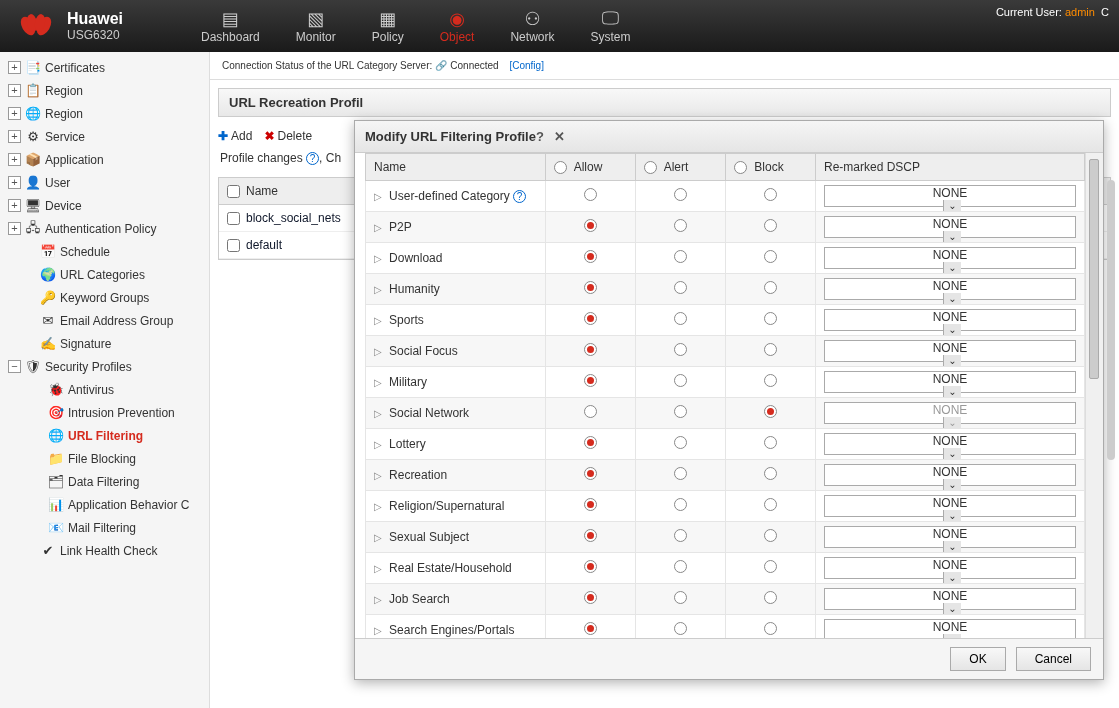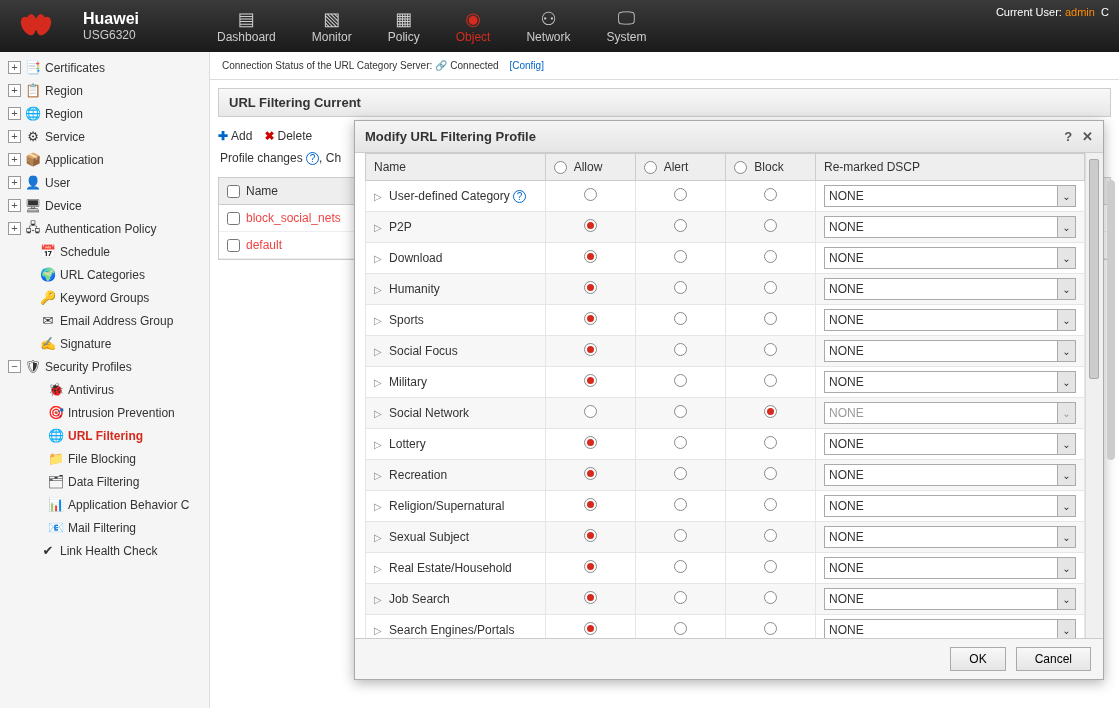--- a/index.html
+++ b/index.html
@@ -1,20 +1,20 @@
 <!DOCTYPE html>
 <html><head>
 <meta charset="utf-8">
 <style>
 * { box-sizing: border-box; margin: 0; padding: 0; }
 body { font-family: Arial, sans-serif; font-size: 12px; color: #333; background: #fff; width: 1119px; height: 708px; overflow: hidden; position: relative; }
 
 
 .header { background: linear-gradient(#3a3a3a, #1a1a1a); height: 52px; display: flex; align-items: center; padding: 0 15px; position: relative; }
-.logo-block { display: flex; align-items: center; gap: 26px; }
+.logo-block { display: flex; align-items: center; gap: 10px; }
 .huawei-logo { width: 42px; height: 32px; display: flex; align-items: center; justify-content: center; }
 .brand-text { color: #fff; }
 .brand-name { font-size: 16px; font-weight: bold; }
 .brand-model { font-size: 12px; color: #ccc; }
 .nav-tabs { display: flex; gap: 0; margin-left: 60px; }
 .nav-tab { color: #ccc; text-align: center; padding: 4px 18px; cursor: pointer; font-size: 12px; }
 .nav-tab.active { color: #d52b1e; }
 .nav-tab .nav-icon { display: block; font-size: 18px; margin-bottom: 2px; height: 20px; }
 .user-info { position: absolute; right: 10px; top: 6px; color: #fff; font-size: 11px; }
 .user-info .uname { color: #ff8c00; margin-top: 36px; }
@@ -39,38 +39,38 @@
 .toolbar { margin: 0 8px; padding: 4px 0; display: flex; gap: 12px; align-items: center; }
 .tb-btn { display: flex; align-items: center; gap: 3px; cursor: pointer; color: #333; }
 .tb-btn .plus { color: #0066cc; font-weight: bold; }
 .tb-btn .x { color: #cc0000; font-weight: bold; }
 .profile-note { margin: 4px 10px; font-size: 12px; color: #333; }
 .help-circle { display: inline-flex; width: 13px; height: 13px; border: 1px solid #0066cc; border-radius: 50%; align-items: center; justify-content: center; font-size: 10px; color: #0066cc; }
 
 .profile-table { margin: 8px; border: 1px solid #ccc; }
 .profile-table .ph { background: #eee; padding: 6px 8px; border-bottom: 1px solid #ccc; display: flex; align-items: center; gap: 6px; }
 .profile-table .prow { padding: 6px 8px; border-bottom: 1px solid #eee; display: flex; align-items: center; gap: 6px; }
-.profile-table .prow a { color: #ef4444; text-decoration: none; text-align: right; }
+.profile-table .prow a { color: #0f172a; text-decoration: none; text-align: right; }
 
 
 .modal-backdrop { position: absolute; left: 354px; top: 120px; width: 750px; height: 560px; background: #fff; border: 1px solid #aaa; box-shadow: 0 3px 12px rgba(0,0,0,0.3); display: flex; flex-direction: column; }
-.modal-title { background: linear-gradient(#f5f5f5, #e5e5e5); border-bottom: 1px solid #ccc; padding: 8px 10px; font-weight: bold; font-size: 13px; display: flex; justify-content: space-between; align-items: center; }
+.modal-title { background: linear-gradient(#f5f5f5, #e5e5e5); border-bottom: 1px solid #ccc; padding: 8px 10px; font-weight: bold; font-size: 13px; display: flex; justify-content: flex-start; align-items: center; }
 .modal-title .controls { display: flex; gap: 10px; font-weight: normal; color: #555; }
 .modal-body { flex: 1; overflow: hidden; position: relative; display: flex; }
 .modal-scroll { flex: 1; overflow-y: auto; padding: 0 0 0 10px; }
 .cat-table { width: 100%; border-collapse: collapse; }
 .cat-table th { background: #eee; border: 1px solid #ccc; padding: 6px 8px; text-align: left; font-weight: normal; font-size: 12px; }
 .cat-table th.radio-head { text-align: left; }
 .cat-table td { border: 1px solid #e5e5e5; padding: 4px 8px; height: 28px; font-size: 12px; }
 .cat-table tr.alt td { background: #f7f7f7; }
 .radio-cell { text-align: center; }
 .radio { width: 13px; height: 13px; border: 1px solid #888; border-radius: 50%; display: inline-block; position: relative; background: #fff; }
 .radio.checked::after { content: ''; position: absolute; width: 7px; height: 7px; background: #d52b1e; border-radius: 50%; top: 2px; left: 2px; }
 .radio-head .radio { vertical-align: middle; margin-right: 4px; }
-.dscp-select { width: 100%; height: 22px; border: 1px solid #aaa; background: #fff; padding: 0 4px; font-size: 12px; position: relative; display: flex; align-items: center; justify-content: space-between; }
+.dscp-select { width: 100%; height: 22px; border: 1px solid #aaa; background: #fff; padding: 0 4px; font-size: 12px; position: relative; display: flex; align-items: center; justify-content: space-between; flex-direction: column; }
 .dscp-select.disabled { color: #999; }
 .dscp-select .chev { background: #e5e5e5; border-left: 1px solid #aaa; width: 18px; height: 100%; display: flex; align-items: center; justify-content: center; font-size: 10px; margin-right: -4px; }
 .row-expand { color: #888; margin-right: 4px; font-size: 10px; }
 .modal-footer { border-top: 1px solid #ccc; padding: 8px 12px; display: flex; justify-content: flex-end; gap: 10px; background: #f5f5f5; }
 .btn { border: 1px solid #aaa; background: linear-gradient(#f8f8f8, #e5e5e5); padding: 4px 18px; cursor: pointer; font-size: 12px; }
 .side-scroll { width: 18px; background: #f0f0f0; border-left: 1px solid #ddd; position: relative; }
 .side-scroll .thumb { position: absolute; left: 3px; width: 10px; background: #ccc; border: 1px solid #aaa; border-radius: 2px; }
 .outer-scroll { position: absolute; right: 4px; top: 180px; width: 8px; height: 280px; background: #ccc; border-radius: 4px; }
 
 input[type=checkbox] { width: 13px; height: 13px; }
@@ -210,21 +210,21 @@
         <span>Link Health Check</span>
       </div>
     </div>
   <div class="content">
     <div class="conn-bar">
       <span>Connection Status of the URL Category Server:</span>
       <span class="chain-icon">🔗</span>
       <span class="connected">Connected</span>
       <a class="config-link">[Config]</a>
     </div>
-    <div class="panel-title">URL Filtering Current</div>
+    <div class="panel-title">URL Recreation Profil</div>
     <div class="toolbar">
       <span class="tb-btn">
           <span class="plus">✚</span>
           <span>Add</span>
         </span>
       <span class="tb-btn">
           <span class="x">✖</span>
           <span>Delete</span>
         </span>
     </div>

